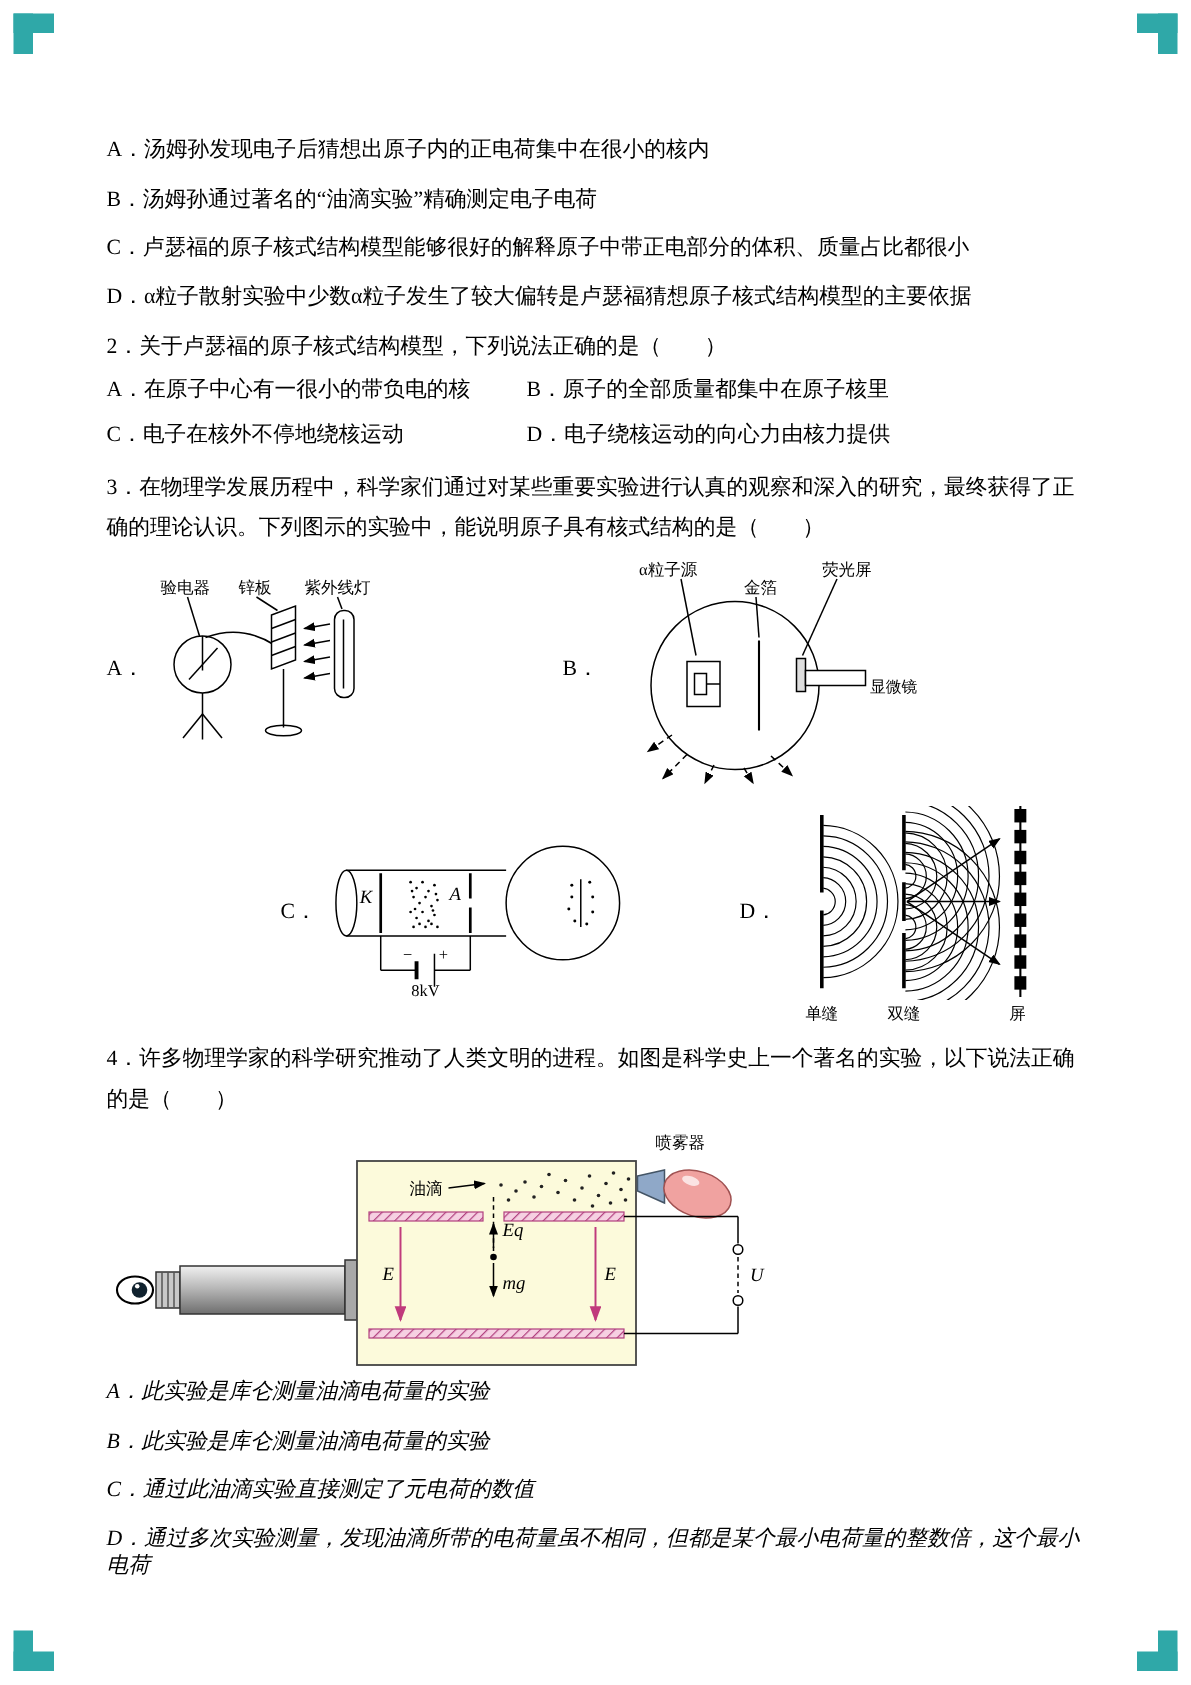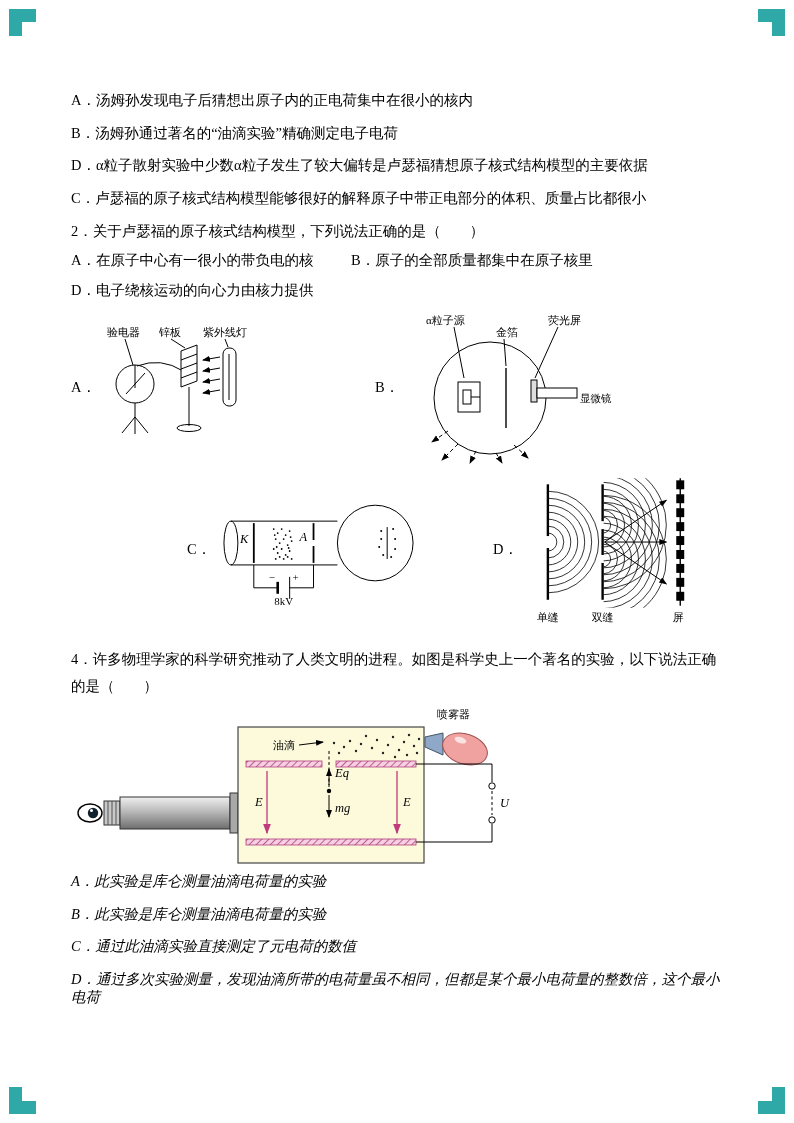--- a/index.html
+++ b/index.html
@@ -36,32 +36,34 @@
 
 <div class="corner tl"></div>
 <div class="corner tr"></div>
 <div class="corner bl"></div>
 <div class="corner br"></div>
 
 <div class="content">
 
   <div class="opt">A．汤姆孙发现电子后猜想出原子内的正电荷集中在很小的核内</div>
   <div class="opt">B．汤姆孙通过著名的“油滴实验”精确测定电子电荷</div>
+  <div class="opt">C．卢瑟福的原子核式结构模型能够很好的解释原子中带正电部分的体积、质量占比都很小</div>
   <div class="opt">D．α粒子散射实验中少数α粒子发生了较大偏转是卢瑟福猜想原子核式结构模型的主要依据</div>
-  <div class="opt">C．卢瑟福的原子核式结构模型能够很好的解释原子中带正电部分的体积、质量占比都很小</div>
 
   <div class="stem">2．关于卢瑟福的原子核式结构模型，下列说法正确的是（　　）</div>
   <div class="two-col">
     <span class="col-l">A．在原子中心有一很小的带负电的核</span>
     <span>B．原子的全部质量都集中在原子核里</span>
   </div>
   <div class="two-col">
+    <span class="col-l">C．电子在核外不停地绕核运动</span>
     <span>D．电子绕核运动的向心力由核力提供</span>
   </div>
 
+  <div class="wrapstem">3．在物理学发展历程中，科学家们通过对某些重要实验进行认真的观察和深入的研究，最终获得了正确的理论认识。下列图示的实验中，能说明原子具有核式结构的是（　　）</div>
 
   <div class="diag-row row-ab">
     <span class="dlabel">A．</span>
 
     <svg width="232" height="130" viewBox="0 0 232 130">
       <defs>
         <marker id="arrA" markerWidth="9" markerHeight="8" refX="7" refY="3" orient="auto">
           <path d="M0,0 L8,3 L0,6 Z" fill="#000"></path>
         </marker>
       </defs>
@@ -266,21 +268,21 @@
         <rect x="156" y="118" width="8" height="9"></rect>
       </g>
       <g>
         <text x="27" y="147" class="dlbl" text-anchor="middle">单缝</text>
         <text x="82" y="147" class="dlbl" text-anchor="middle">双缝</text>
         <text x="158" y="147" class="dlbl" text-anchor="middle">屏</text>
       </g>
     </svg>
   </div>
 
-  <div class="wrapstem" style="margin-top:20px">4．许多物理学家的科学研究推动了人类文明的进程。如图是科学史上一个著名的实验，以下说法正确的是（　　）</div>
+  <div class="wrapstem" style="margin-top:8px">4．许多物理学家的科学研究推动了人类文明的进程。如图是科学史上一个著名的实验，以下说法正确的是（　　）</div>
 
   <div class="millikan">
     <svg width="440" height="162" viewBox="0 0 440 162">
       <defs>
         <pattern id="hp" width="5" height="5" patternUnits="userSpaceOnUse" patternTransform="rotate(45)">
           <rect width="5" height="5" fill="#F6D0E2"></rect>
           <line x1="0" y1="0" x2="0" y2="5" stroke="#B13F7E" stroke-width="1.6"></line>
         </pattern>
         <linearGradient id="tg" x1="0" y1="0" x2="0" y2="1">
           <stop offset="0" stop-color="#f0f0f0"></stop>

